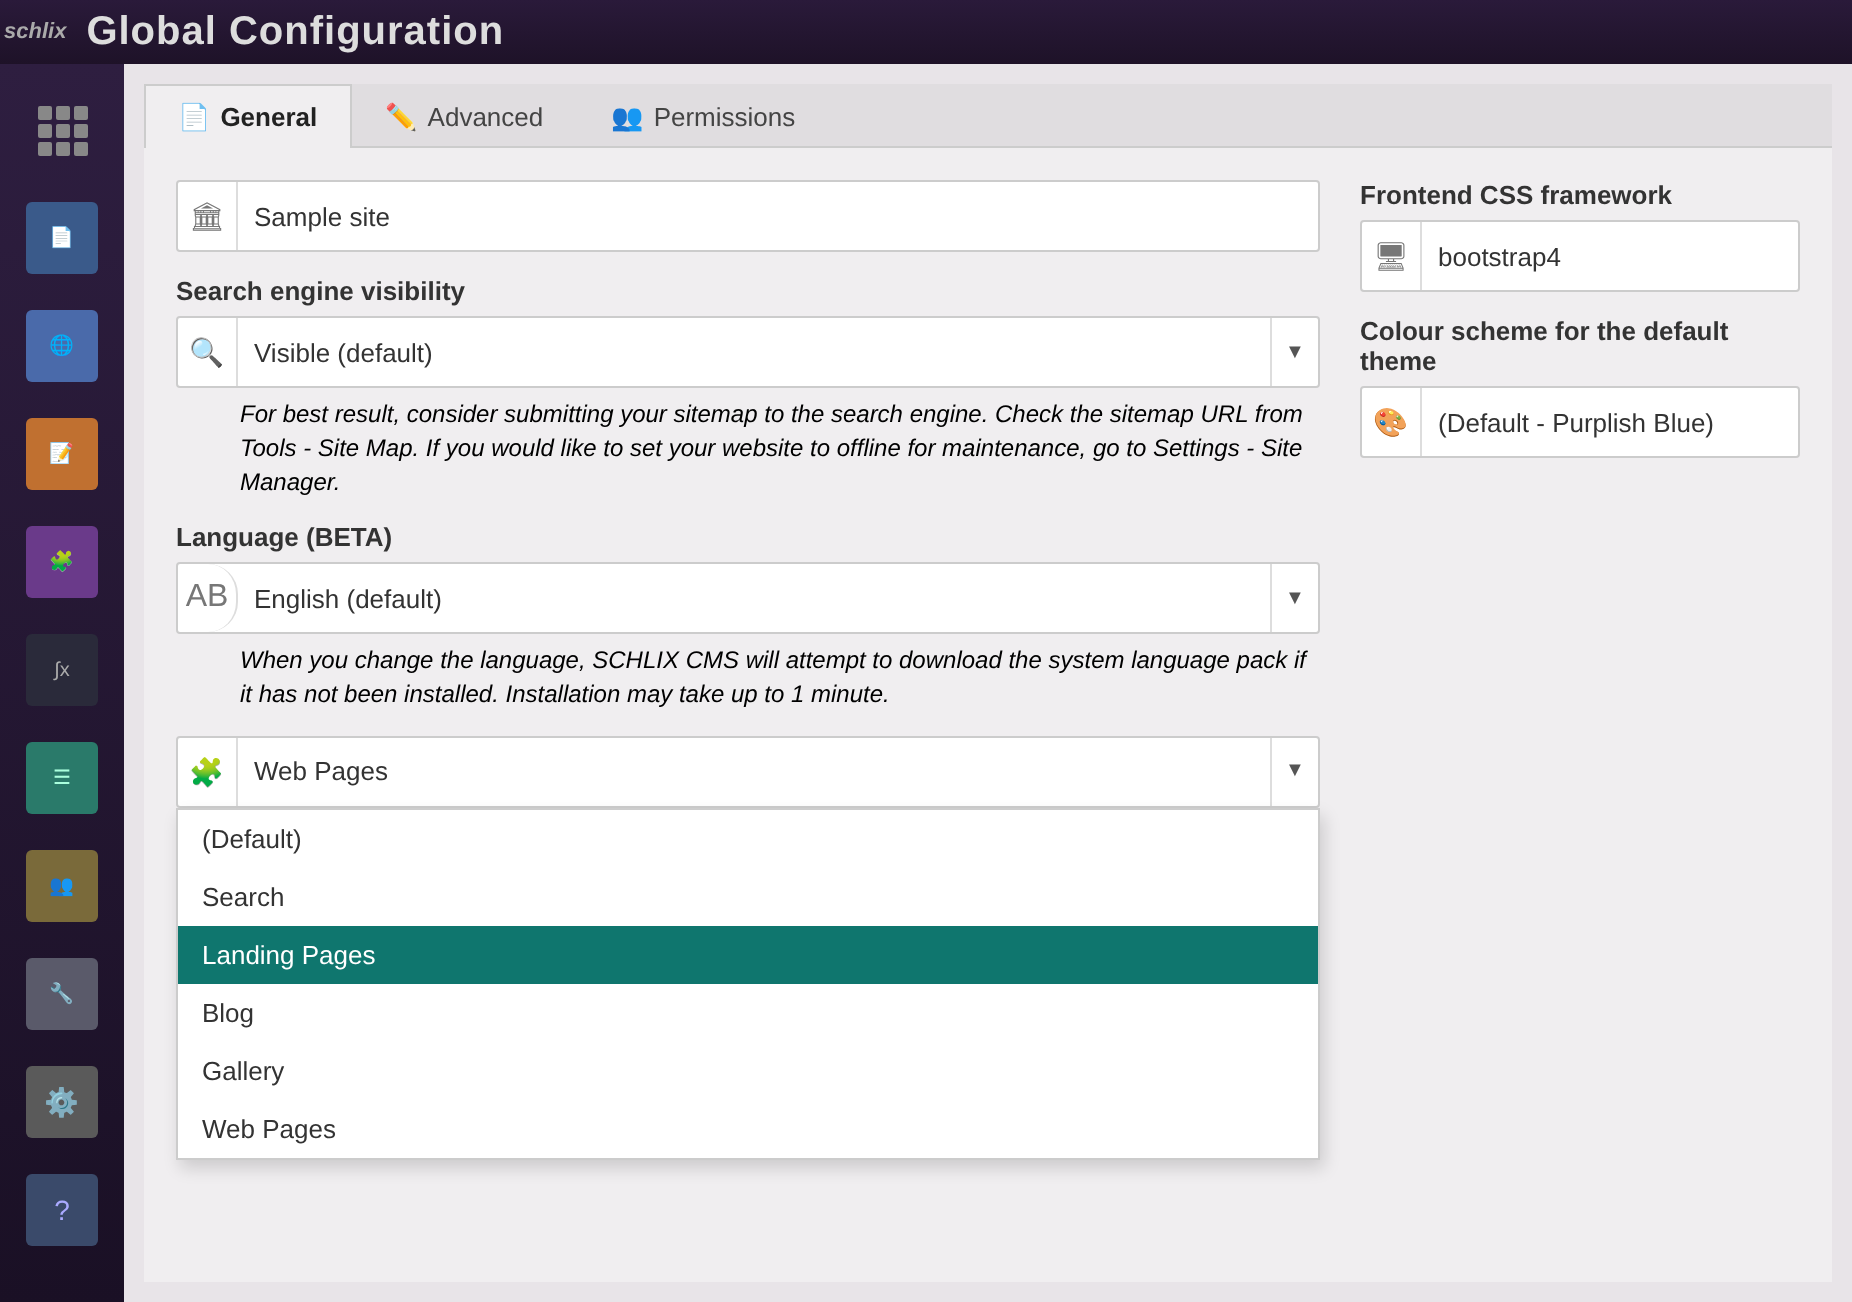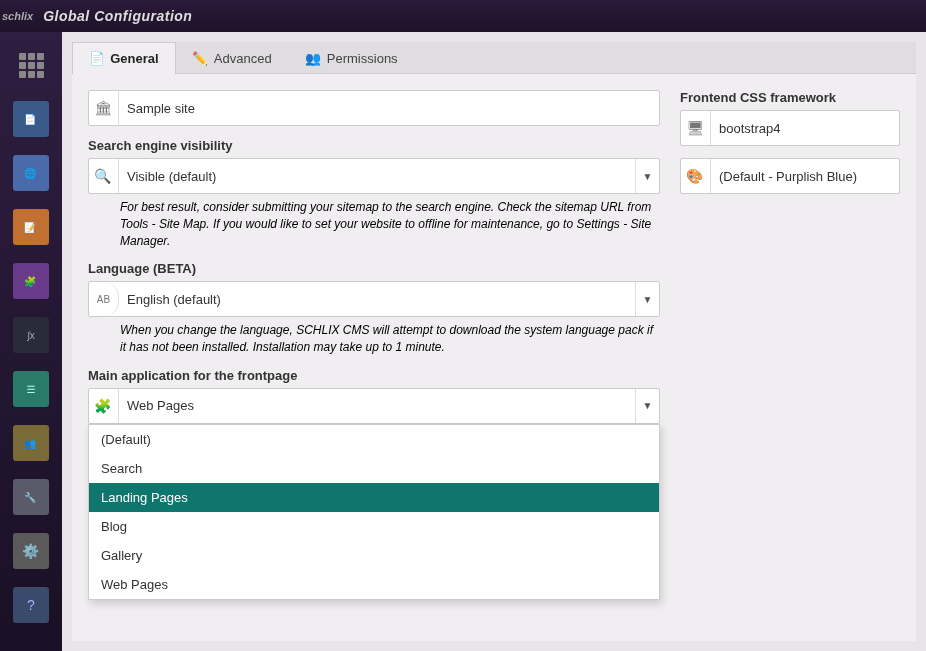--- a/index.html
+++ b/index.html
@@ -25,24 +25,23 @@
       flex-shrink: 0;
     }
     .top-bar-logo {
       color: #aaa;
       font-size: 11px;
       font-style: italic;
       font-weight: bold;
     }
     .top-bar-title {
       color: #ddd;
-      font-size: 14px;
+      font-size: 20px;
       font-weight: bold;
       letter-spacing: 0.5px;
-      font-style: italic;
     }
 
     
     .main-layout {
       display: flex;
       flex: 1;
       overflow: hidden;
     }
 
     
@@ -365,29 +364,28 @@
               <div class="field-icon">🔍</div>
               <input class="field-input" type="text" value="Visible (default)" readonly="" style="">
               <div class="field-select-arrow">▼</div>
             </div>
             <div class="field-hint">For best result, consider submitting your sitemap to the search engine. Check the sitemap URL from Tools - Site Map. If you would like to set your website to offline for maintenance, go to Settings - Site Manager.</div>
           </div>
 
           <div class="field-group">
             <div class="field-label">Language (BETA)</div>
             <div class="field-row">
-              <div class="field-icon" style="font-size:10px; color:#777;border-radius:15px;">AB</div>
+              <div class="field-icon" style="font-size:16px; color:#777;border-radius:15px;">AB</div>
               <input class="field-input" type="text" value="English (default)" readonly="" style="">
               <div class="field-select-arrow">▼</div>
             </div>
             <div class="field-hint">When you change the language, SCHLIX CMS will attempt to download the system language pack if it has not been installed. Installation may take up to 1 minute.</div>
           </div>
 
           <div class="field-group">
-            <div class="field-label">Main application for the frontpage</div>
             <div class="dropdown-container">
               <div class="field-row">
                 <div class="field-icon">🧩</div>
                 <input class="field-input" type="text" value="Web Pages" readonly="" style="">
                 <div class="field-select-arrow">▼</div>
               </div>
 
               <div class="dropdown-menu">
                 <div class="dropdown-item">(Default)</div>
                 <div class="dropdown-item">Search</div>
@@ -413,20 +411,21 @@
 
           <div class="field-group">
             <div class="field-label">Frontend CSS framework</div>
             <div class="field-row right-field-row">
               <div class="field-icon">🖥</div>
               <input class="field-input" type="text" value="bootstrap4" readonly="" style="">
             </div>
           </div>
 
           <div class="field-group">
+            <div class="field-label">Colour scheme for the default theme</div>
             <div class="field-row right-field-row">
               <div class="field-icon">🎨</div>
               <input class="field-input" type="text" value="(Default - Purplish Blue)" readonly="" style="">
             </div>
           </div>
 
         </div>
 
       </div>
     </div>

